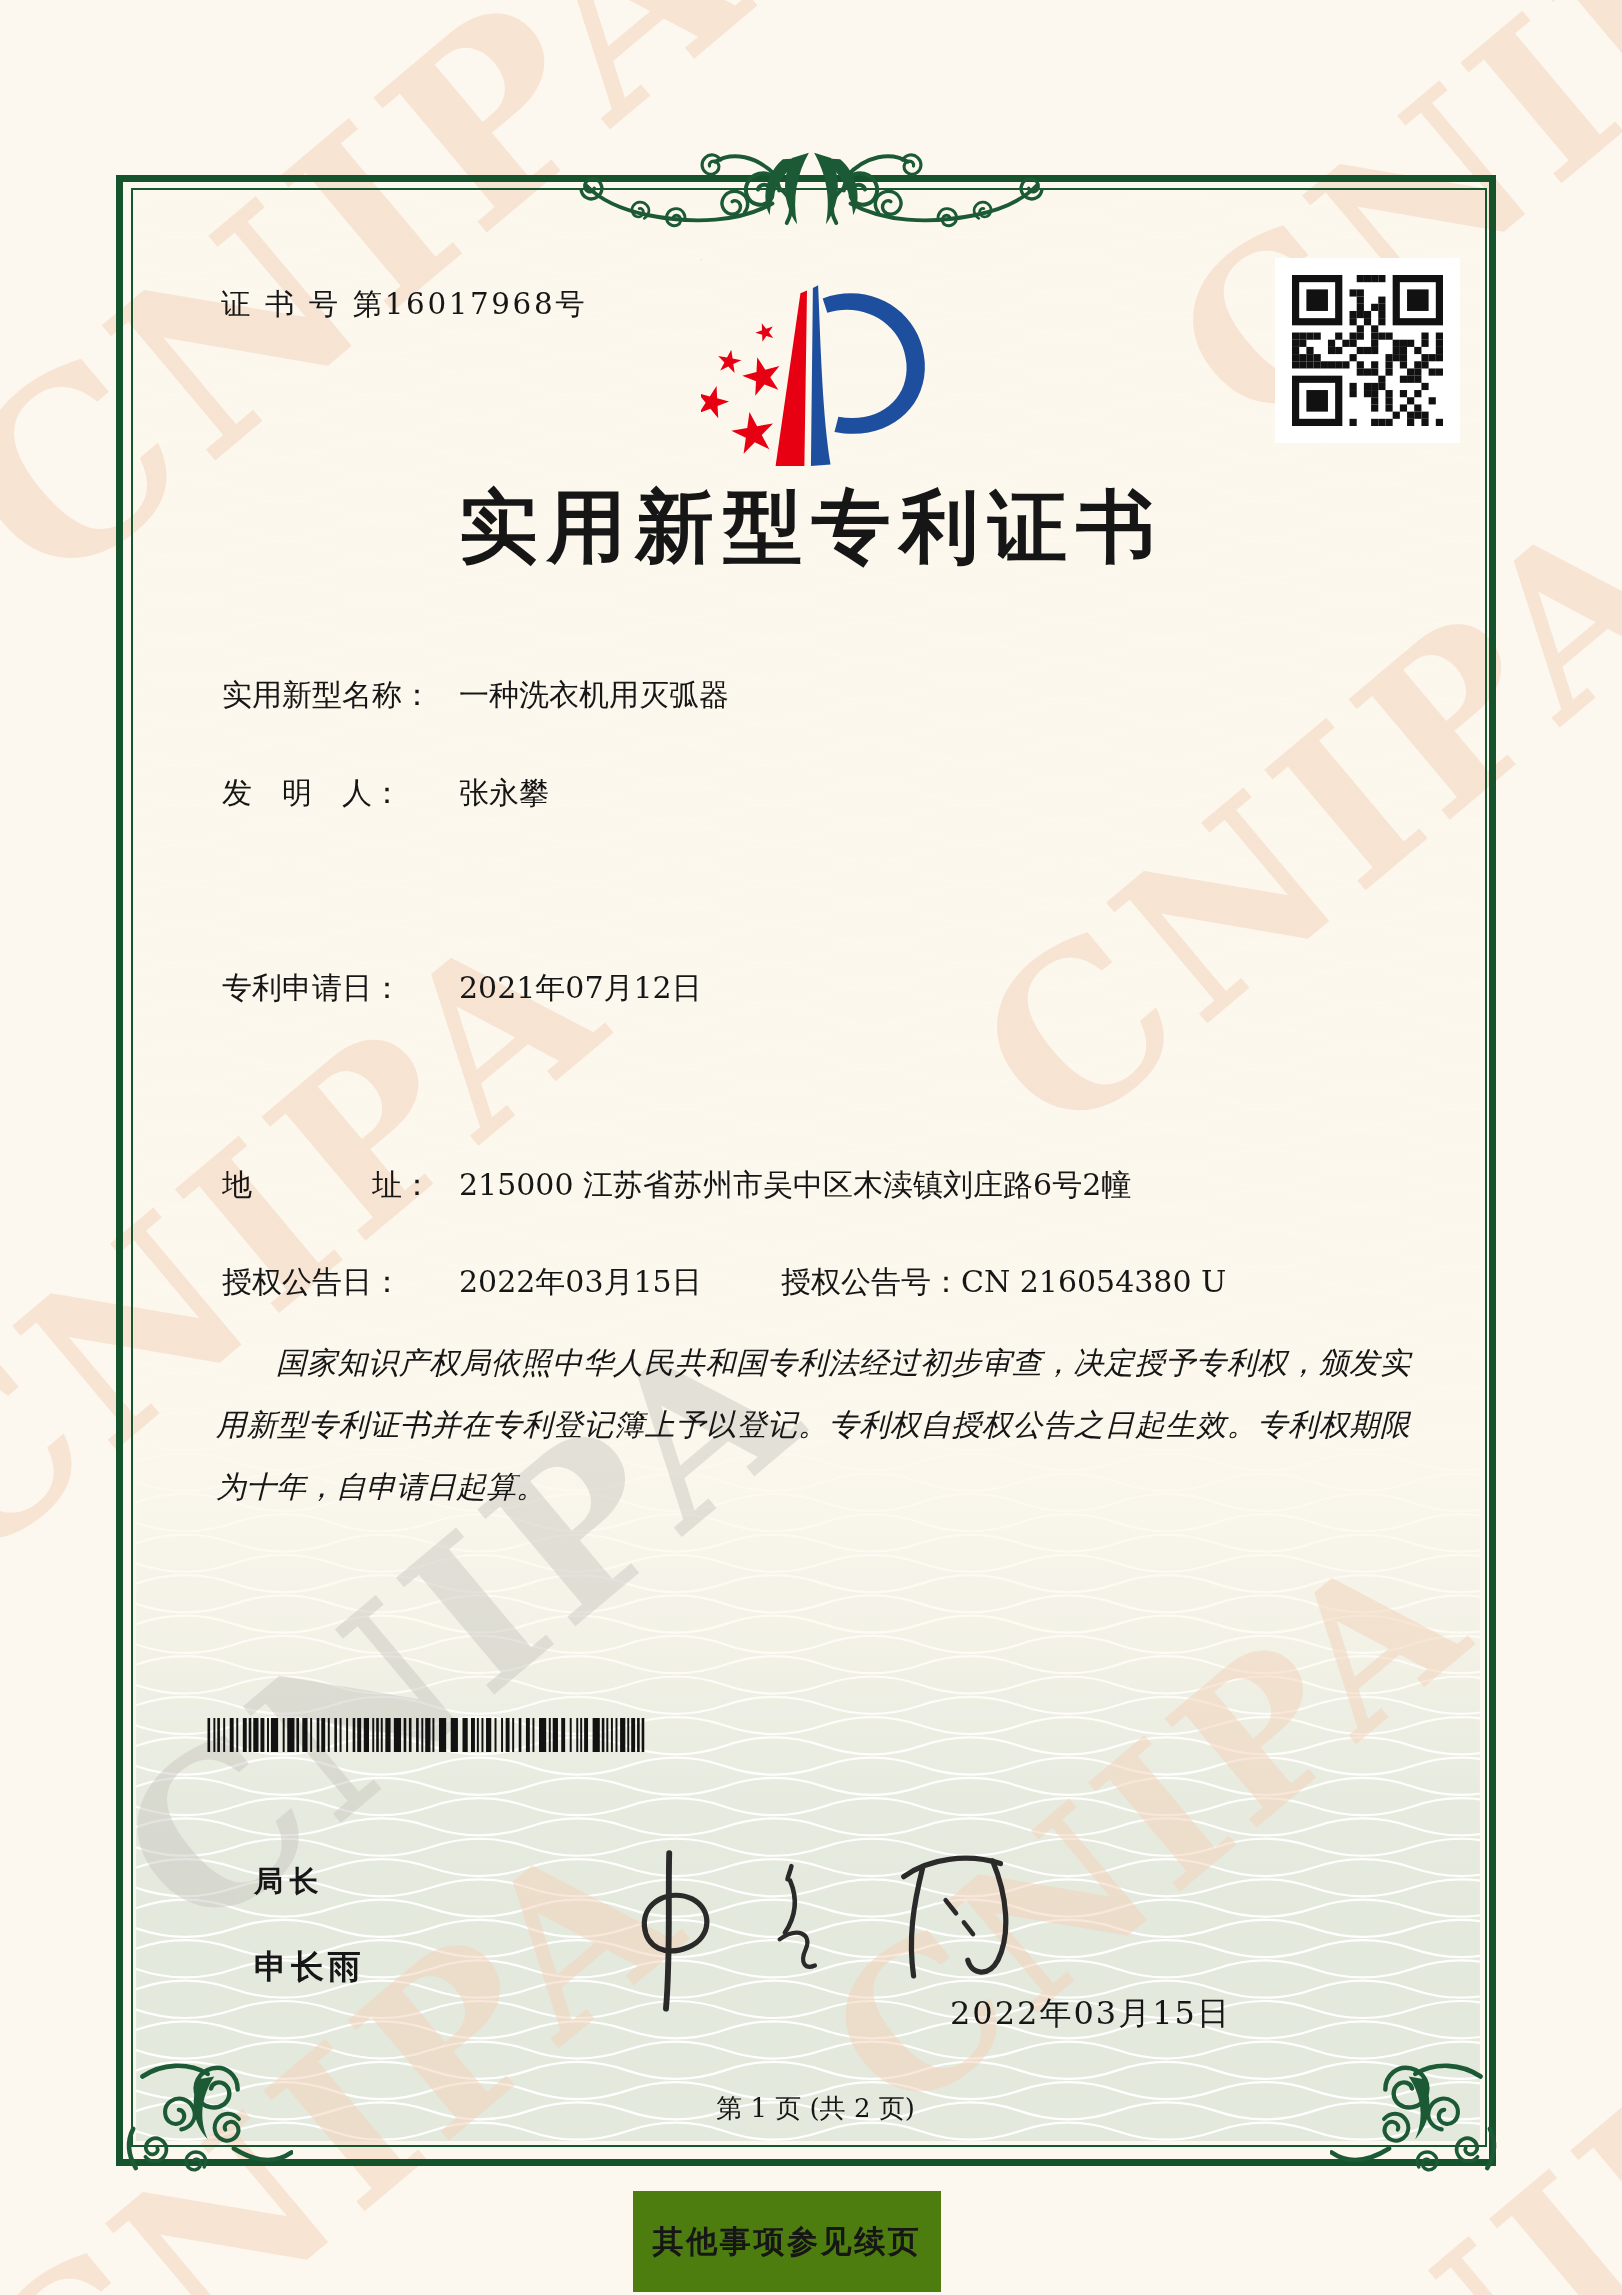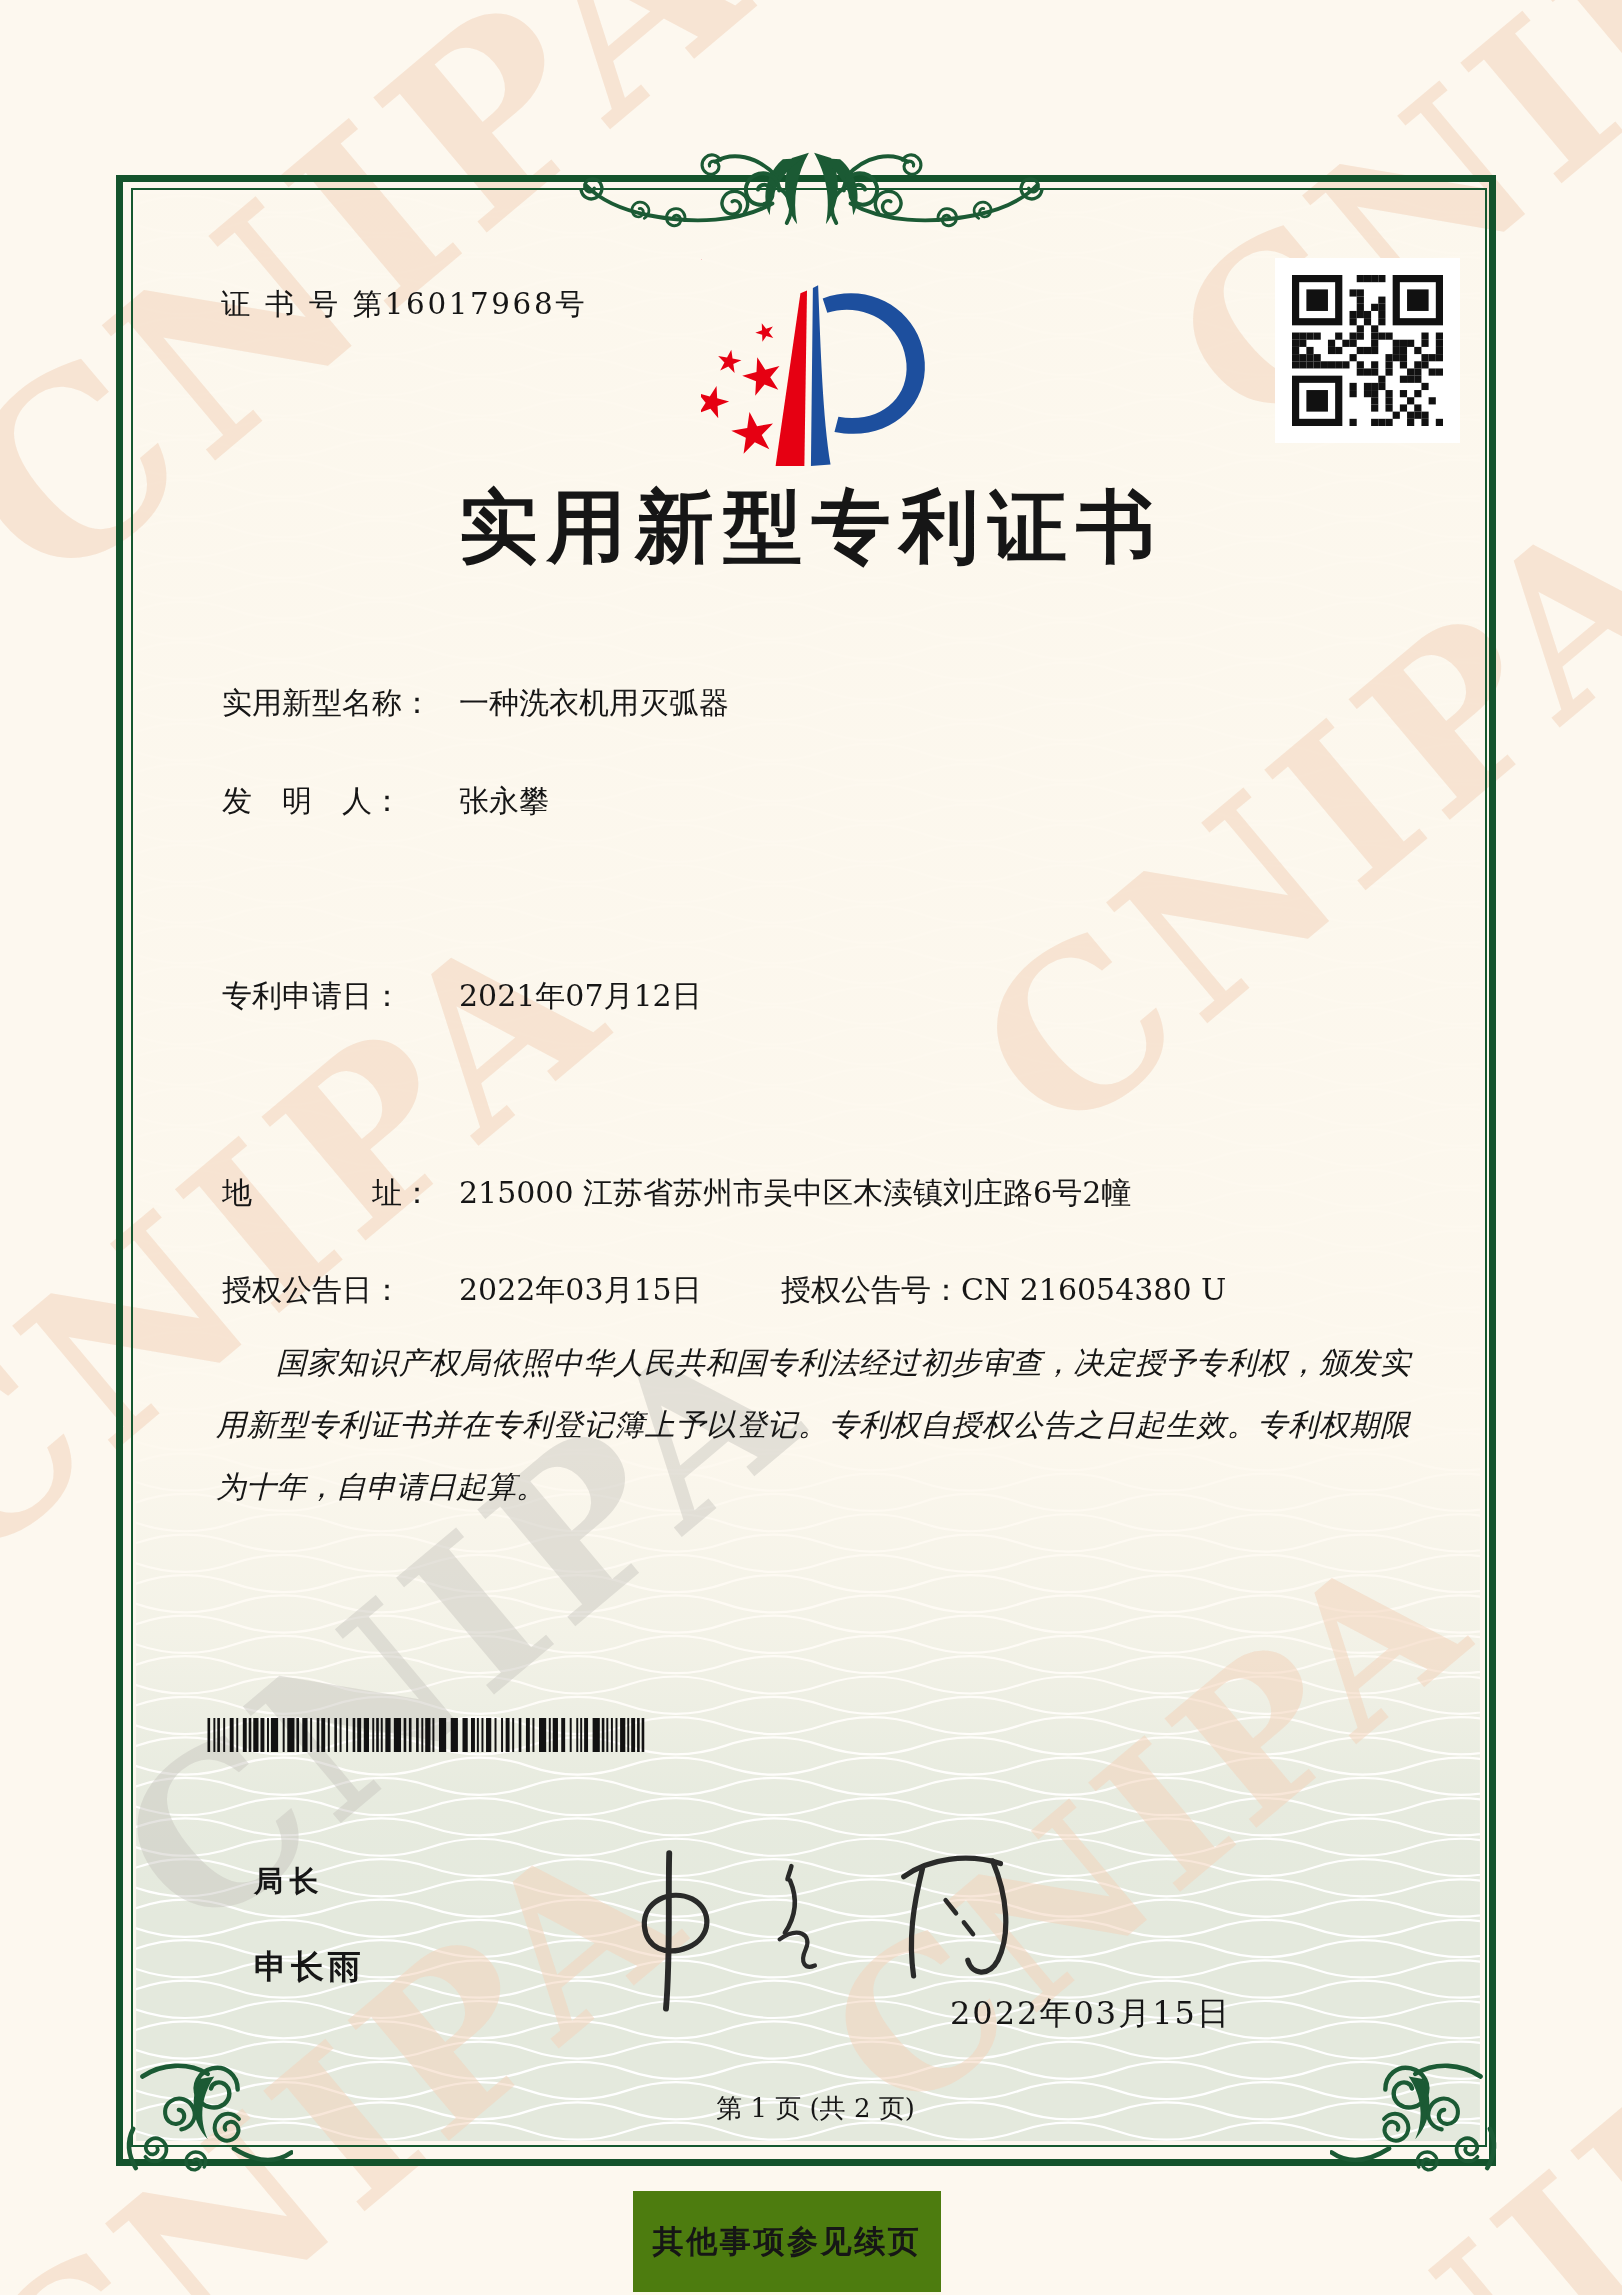--- a/index.html
+++ b/index.html
@@ -48,21 +48,21 @@
   .orn-right{transform:scaleX(-1);}
   
   .content{position:absolute;inset:0;z-index:6;}
   .cert-no{position:absolute;left:221px;top:285px;font-size:29.4px;letter-spacing:2.6px;}
   .doc-title{
     position:absolute;left:0;right:0;top:475px;text-align:center;
     font-size:79px;font-weight:bold;letter-spacing:9.2px;
   }
   .qr-patch{position:absolute;left:1275px;top:258px;width:185px;height:185px;background:#ffffff;z-index:5;}
   #qr{position:absolute;left:1292px;top:275px;z-index:6;}
-  .field-row{position:absolute;left:222px;font-size:30px;white-space:nowrap;margin-top:8px;}
+  .field-row{position:absolute;left:222px;font-size:30px;white-space:nowrap;}
   .field-label{display:inline-block;min-width:237px;}
   .field-label.auto{min-width:0;}
   .field-pair2{position:absolute;left:559px;top:0;text-align:center;}
   .paras{
     position:absolute;left:216px;top:1332px;width:1194px;
     font-size:30px;line-height:62px;text-align:justify;
   }
   .paras p{margin:0;text-indent:2em;font-style:italic;}
   #barcode{position:absolute;left:206px;top:1718px;z-index:6;}
   .officer-title{position:absolute;left:254px;top:1862px;font-size:29px;font-weight:600;letter-spacing:6.5px;}

